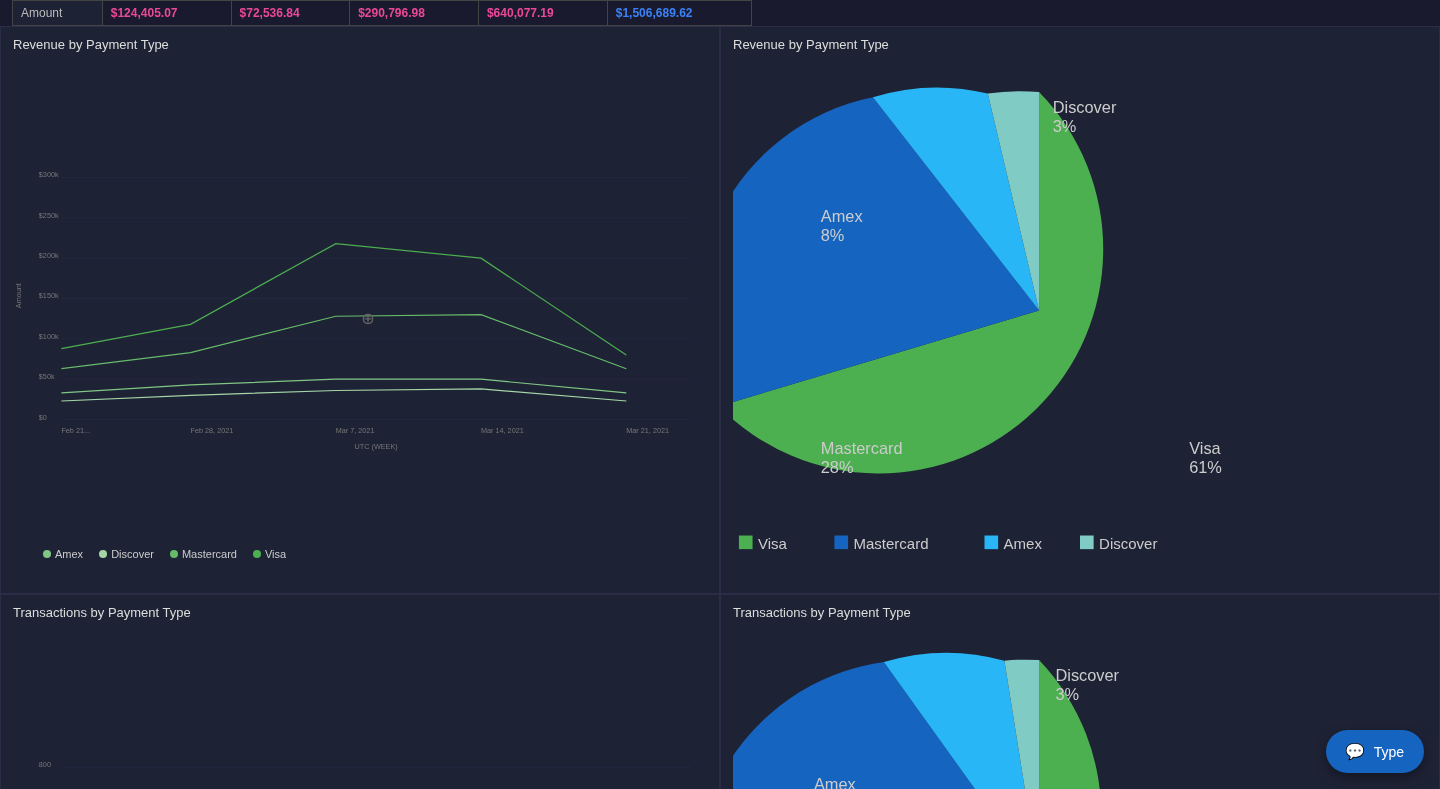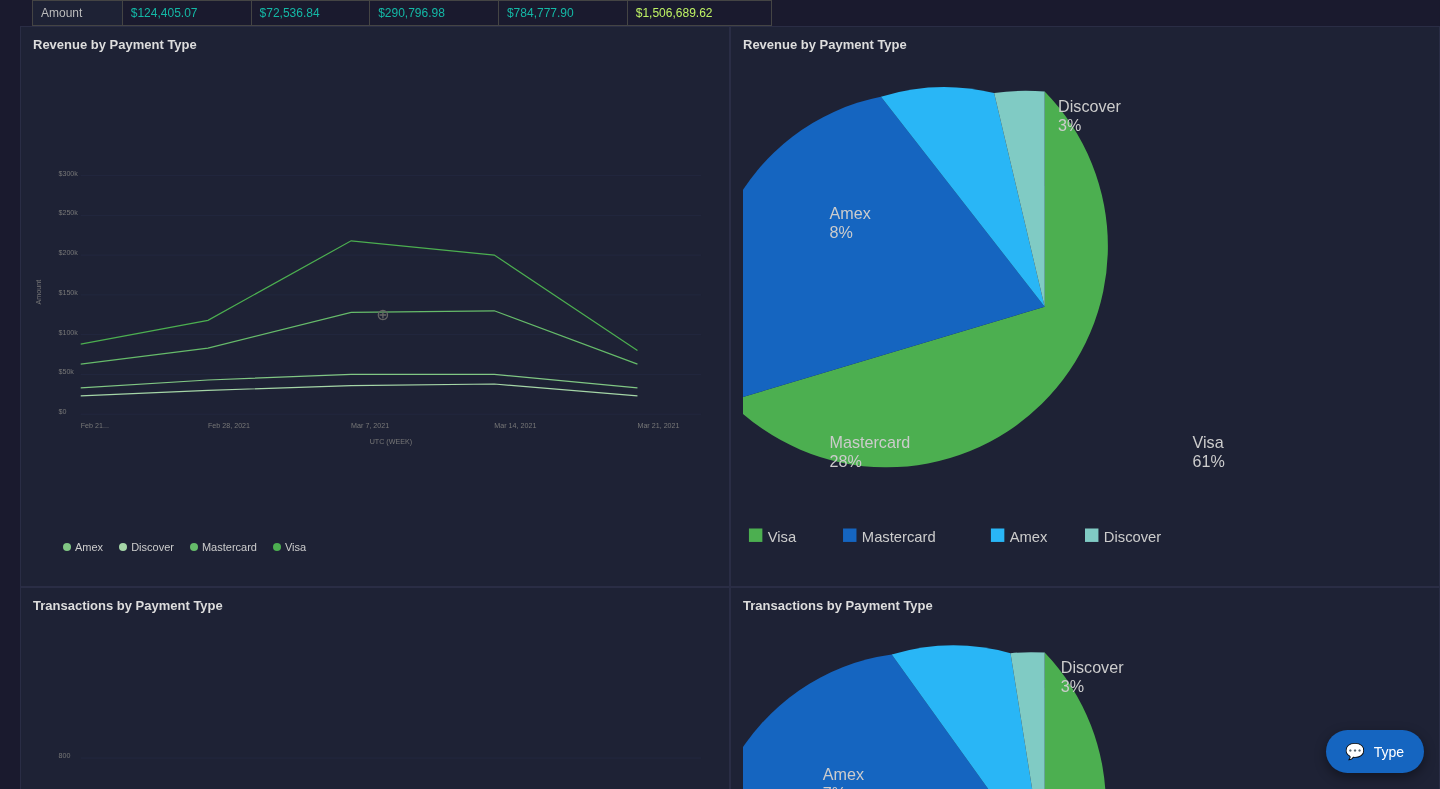--- a/index.html
+++ b/index.html
@@ -10,56 +10,56 @@
       font-size: 12px;
       overflow: hidden;
     }
 
     .page {
       width: 1440px;
       height: 789px;
       background: #1a1a2e;
       display: flex;
       flex-direction: column;
-      padding-left: 20px;
     }
 
     
     .table-section {
       width: 100%;
       padding: 0 8px;
       background: #1a1a2e;
     }
 
     table {
       width: 740px;
       border-collapse: collapse;
       margin-left: 4px;
     }
 
     table td, table th {
       border: 1px solid #444;
       padding: 5px 8px;
-      color: #14b8a6;
+      color: #ec4899;
       font-size: 12px;
+      font-weight: bold;
     }
 
     table tr:first-child td {
       
     }
 
     .row-label {
       color: #bbb;
       font-weight: 500;
       background: #1e2235;
     }
 
     .highlight-cell {
-      color: #bef264;
-      font-weight: normal;
+      color: #3b82f6;
+      font-weight: bold;
     }
 
     
     .charts-grid {
       display: grid;
       grid-template-columns: 1fr 1fr;
       grid-template-rows: 1fr 1fr;
       flex: 1;
       gap: 0;
       padding: 0;
@@ -69,21 +69,21 @@
       background: #1e2235;
       border: 1px solid #2a2d45;
       position: relative;
       padding: 10px 12px 8px 12px;
       overflow: hidden;
     }
 
     .chart-title {
       font-size: 13px;
       color: #ddd;
-      font-weight: 700;
+      font-weight: 400;
       margin-bottom: 6px;
     }
 
     .chart-area {
       width: 100%;
       height: calc(100% - 40px);
       position: relative;
     }
 
     
@@ -186,21 +186,21 @@
 <div class="page">
 
   <div class="table-section">
     <table>
       <tbody>
         <tr>
           <td class="row-label">Amount</td>
           <td>$124,405.07</td>
           <td>$72,536.84</td>
           <td>$290,796.98</td>
-          <td>$784,777.90</td>
+          <td>$640,077.19</td>
           <td class="highlight-cell">$1,506,689.62</td>
         </tr>
       </tbody>
     </table>
   </div>
 
   <div class="charts-grid">
 
     <div class="chart-panel">
       <div class="chart-title">Revenue by Payment Type</div>

